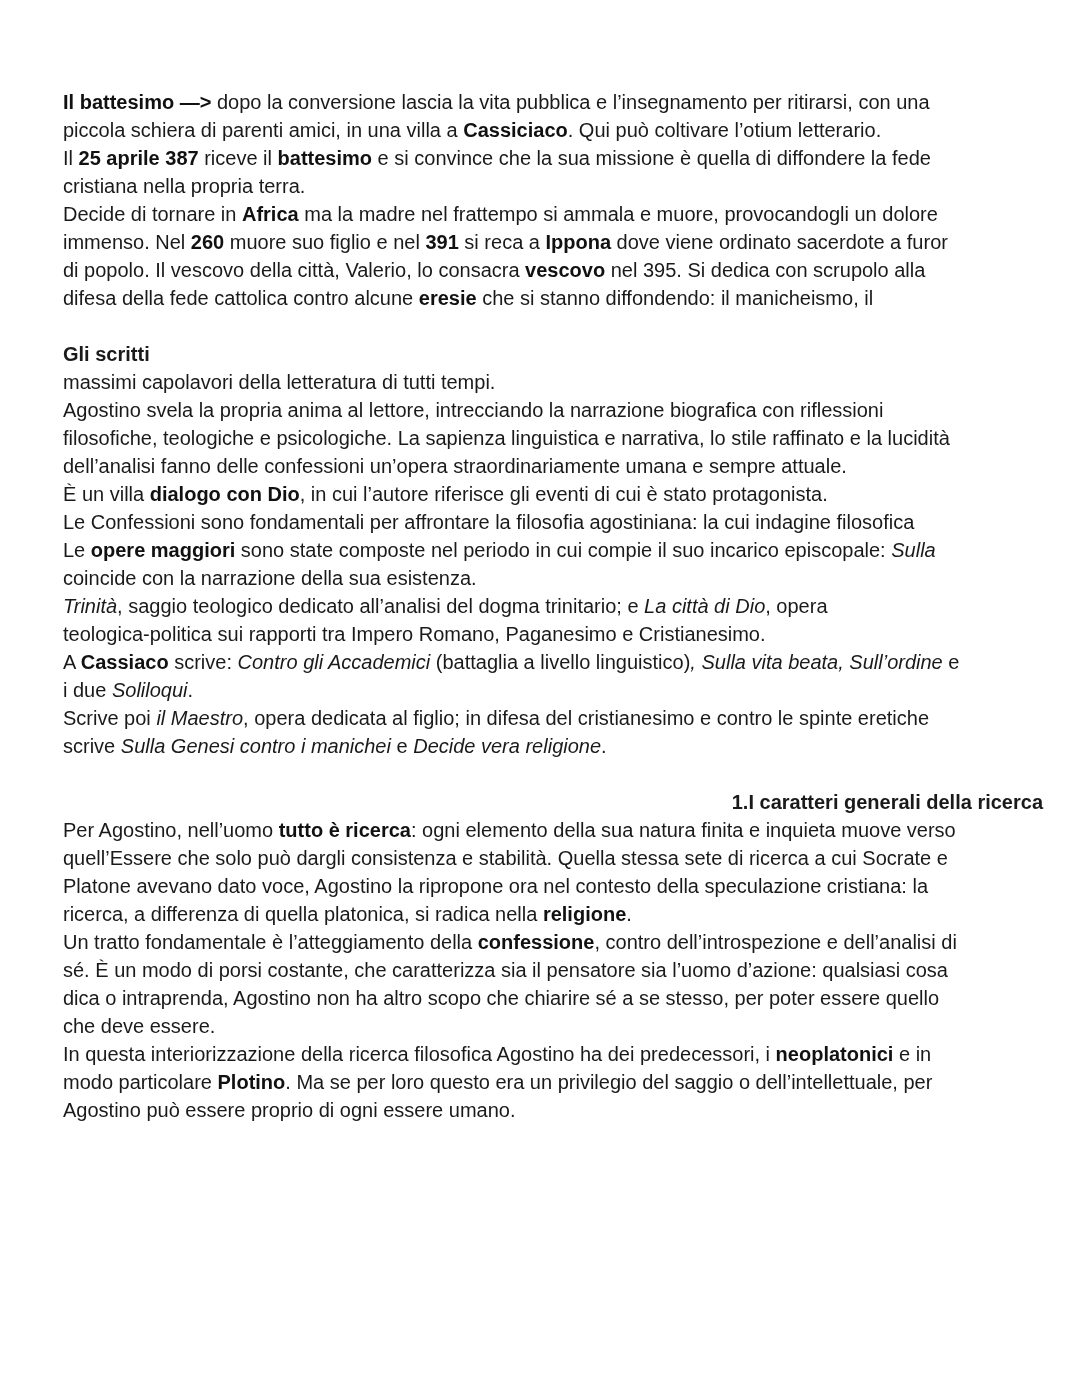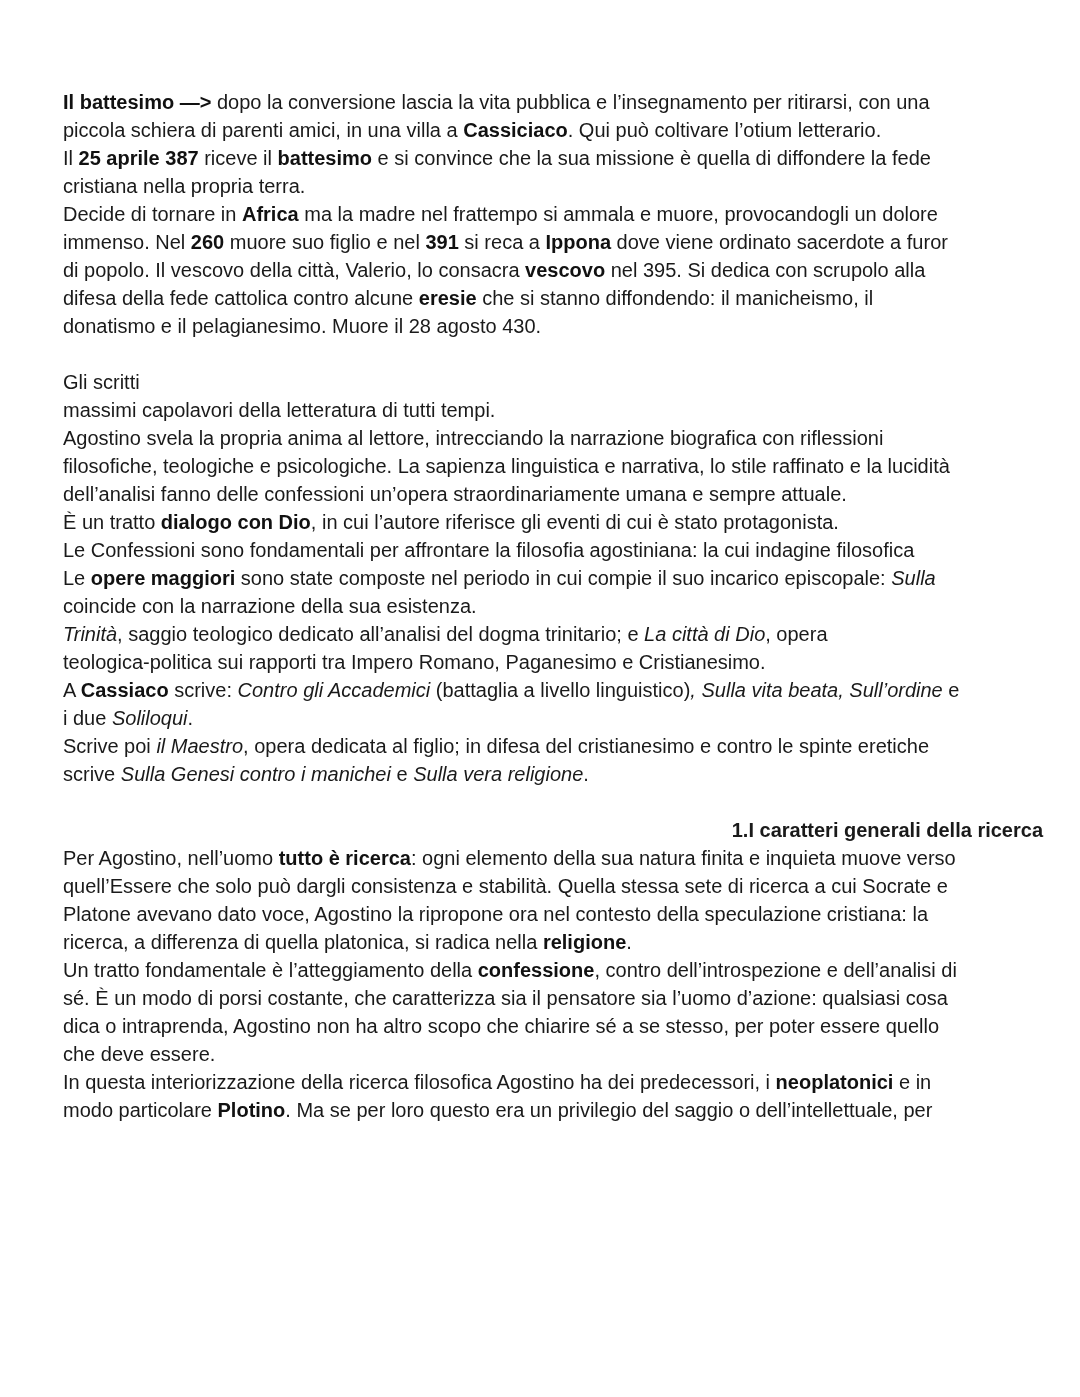--- a/index.html
+++ b/index.html
@@ -6,66 +6,66 @@
     body { width: 1080px; height: 1397px; overflow: hidden; position: relative; }
     .page {
       position: absolute; left: 63px; top: 88px; width: 980px;
       font-family: "Liberation Sans", sans-serif;
       font-size: 20px; line-height: 28px; color: #1a1a1a;
     }
     .line { white-space: nowrap; height: 28px; }
     .blank { height: 28px; }
     b { font-weight: bold; color: #111; }
     i { font-style: italic; }
-    .heading { font-weight: normal; }
+    .heading { font-weight: bold; }
     .numbered { padding-left: 32px; font-weight: bold; text-align: right; }
     .numbered .num { display: inline-block; width: 31px; }
   </style>
 </head>
 <body>
 
 <div class="page">
   <div>
       <div class="line"><b>Il battesimo —&gt;</b><span> dopo la conversione lascia la vita pubblica e l’insegnamento per ritirarsi, con una</span></div>
       <div class="line"><span>piccola schiera di parenti amici, in una villa a </span><b>Cassiciaco</b><span>.  Qui può coltivare l’otium letterario.</span></div>
       <div class="line"><span>Il </span><b>25 aprile 387</b><span> riceve il </span><b>battesimo</b><span> e si convince che la sua missione è quella di diffondere la fede</span></div>
       <div class="line"><span>cristiana nella propria terra.</span></div>
       <div class="line"><span>Decide di tornare in </span><b>Africa</b><span> ma la madre nel frattempo si ammala e muore, provocandogli un dolore</span></div>
       <div class="line"><span>immenso. Nel </span><b>260</b><span> muore suo figlio e nel </span><b>391</b><span> si reca a </span><b>Ippona</b><span> dove viene ordinato sacerdote a furor</span></div>
       <div class="line"><span>di popolo. Il vescovo della città, Valerio, lo consacra </span><b>vescovo</b><span> nel 395. Si dedica con scrupolo alla</span></div>
       <div class="line"><span>difesa della fede cattolica contro alcune </span><b>eresie</b><span> che si stanno diffondendo: il manicheismo, il</span></div>
-      <div class="line"><span>donatismo e il pelagianesimo.    Muore il 28 agosto 430.</span></div>
     </div>
   <div class="blank"></div>
   <div class="line heading">Gli scritti</div>
   <div>
       <div class="line"><span>massimi capolavori della letteratura di tutti tempi.</span></div>
       <div class="line"><span>Agostino svela la propria anima al lettore, intrecciando la narrazione biografica con riflessioni</span></div>
       <div class="line"><span>filosofiche, teologiche e psicologiche. La sapienza linguistica e narrativa, lo stile raffinato e la lucidità</span></div>
       <div class="line"><span>dell’analisi fanno delle confessioni un’opera straordinariamente umana e sempre attuale.</span></div>
-      <div class="line"><span>È un tratto </span><b>dialogo con Dio</b><span>, in cui l’autore riferisce gli eventi di cui è stato protagonista.</span></div>
+      <div class="line"><span>È un villa </span><b>dialogo con Dio</b><span>, in cui l’autore riferisce gli eventi di cui è stato protagonista.</span></div>
       <div class="line"><span>Le Confessioni sono fondamentali per affrontare la filosofia agostiniana: la cui indagine filosofica</span></div>
       <div class="line"><span>Le </span><b>opere maggiori</b><span> sono state composte nel periodo in cui compie il suo incarico episcopale: </span><i>Sulla</i></div>
       <div class="line"><span>coincide con la narrazione della sua esistenza.</span></div>
       <div class="line"><i>Trinità</i><span>, saggio teologico dedicato all’analisi del dogma trinitario; e </span><i>La città di Dio</i><span>, opera</span></div>
       <div class="line"><span>teologica-politica sui rapporti tra Impero Romano, Paganesimo e Cristianesimo.</span></div>
       <div class="line"><span>A </span><b>Cassiaco</b><span> scrive: </span><i>Contro gli Accademici</i><span> (battaglia a livello linguistico)</span><i>, Sulla vita beata, Sull’ordine</i><span> e</span></div>
       <div class="line"><span>i due </span><i>Soliloqui</i><span>.</span></div>
       <div class="line"><span>Scrive poi </span><i>il Maestro</i><span>, opera dedicata al figlio; in difesa del cristianesimo e contro le spinte eretiche</span></div>
-      <div class="line"><span>scrive </span><i>Sulla Genesi contro i manichei</i><span> e </span><i>Sulla vera religione</i><span>.</span></div>
+      <div class="line"><span>scrive </span><i>Sulla Genesi contro i manichei</i><span> e </span><i>Decide vera religione</i><span>.</span></div>
     </div>
   <div class="blank"></div>
   <div class="line numbered">
     <span class="num">1.</span><span>I caratteri generali della ricerca</span>
   </div>
   <div>
       <div class="line"><span>Per Agostino, nell’uomo </span><b>tutto è ricerca</b><span>: ogni elemento della sua natura finita e inquieta muove verso</span></div>
       <div class="line"><span>quell’Essere che solo può dargli consistenza e stabilità. Quella stessa sete di ricerca a cui Socrate e</span></div>
       <div class="line"><span>Platone avevano dato voce, Agostino la ripropone ora nel contesto della speculazione cristiana: la</span></div>
       <div class="line"><span>ricerca, a differenza di quella platonica, si radica nella </span><b>religione</b><span>.</span></div>
       <div class="line"><span>Un tratto fondamentale è l’atteggiamento della </span><b>confessione</b><span>, contro dell’introspezione e dell’analisi di</span></div>
       <div class="line"><span>sé. È un modo di porsi costante, che caratterizza sia il pensatore sia l’uomo d’azione: qualsiasi cosa</span></div>
       <div class="line"><span>dica o intraprenda, Agostino non ha altro scopo che chiarire sé a se stesso, per poter essere quello</span></div>
       <div class="line"><span>che deve essere.</span></div>
       <div class="line"><span>In questa interiorizzazione della ricerca filosofica Agostino ha dei predecessori, i </span><b>neoplatonici</b><span> e in</span></div>
       <div class="line"><span>modo particolare </span><b>Plotino</b><span>. Ma se per loro questo era un privilegio del saggio o dell’intellettuale, per</span></div>
+      <div class="line"><span>Agostino può essere proprio di ogni essere umano.</span></div>
     </div>
 </div>
 
 </body></html>

